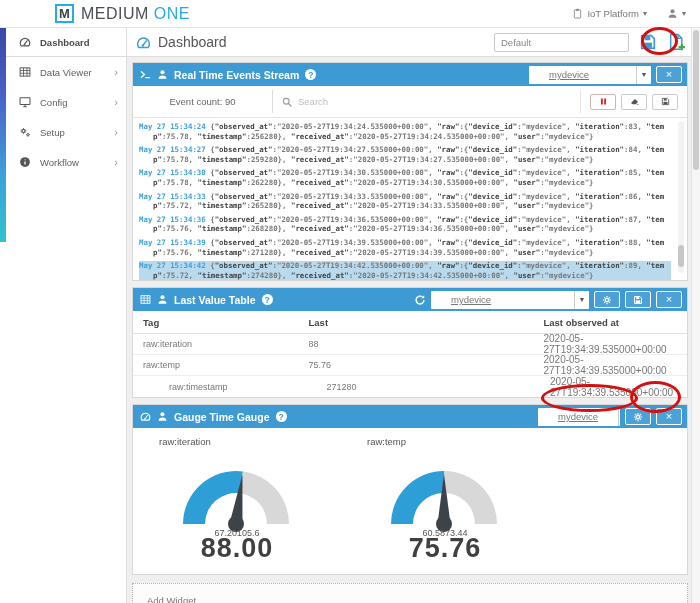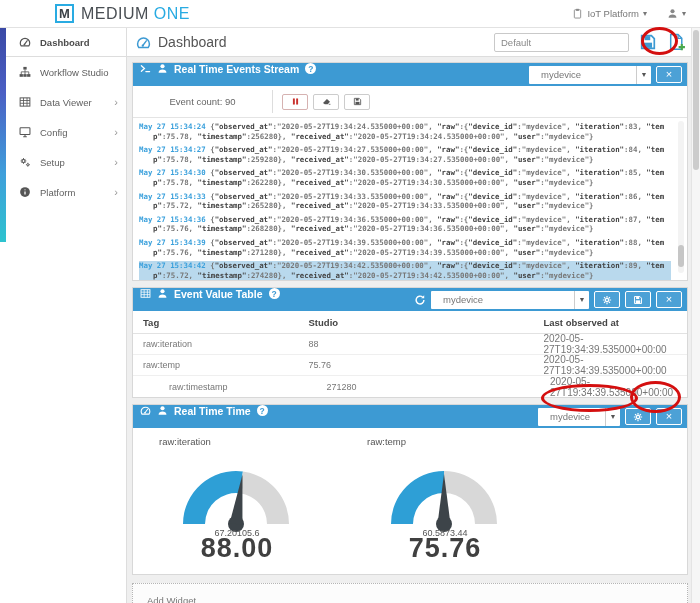--- a/index.html
+++ b/index.html
@@ -34,27 +34,27 @@
   .titlebar .t-ic { width:15px; height:15px; color:#3d9ad3; }
   .page-title { font-size:14px; color:#555; }
   .titlebar-right { margin-left:auto; display:flex; align-items:center; gap:10px; }
   .name-input { width:135px; height:19px; border:1px solid #c9c9c9; border-radius:2px; padding:0 6px; font-size:9.5px; color:#888; font-family:inherit; }
   .tb-icon { width:18px; height:18px; color:#3d9ad3; cursor:pointer; }
 
   .content { flex:1; background:#efefef; padding:5px 12px 0 5px; overflow:hidden; }
 
   
   .panel { background:#fff; border:1px solid #d8d8d8; margin-bottom:6px; }
-  .panel-hd { height:23px; background:#3d9ad3; display:flex; padding:0 5px 0 7px; gap:6px; color:#fff; }
+  .panel-hd { height:23px; background:#3d9ad3; display:flex; align-items:center; padding:0 5px 0 7px; gap:6px; color:#fff; }
   .panel-hd .hd-ic { width:11px; height:11px; color:#fff; flex-shrink:0; }
   .panel-title { font-size:10.5px; font-weight:bold; white-space:nowrap; }
   .help-badge { width:11px; height:11px; border-radius:50%; background:#fff; color:#3d9ad3; font-size:8.5px; font-weight:bold; display:flex; align-items:center; justify-content:center; }
   .hd-right { margin-left:auto; display:flex; align-items:center; gap:5px; }
   .dropdown { background:#fff; height:18px; display:flex; align-items:center; border-radius:1px; overflow:hidden; }
-  .dropdown .dd-text { padding:0 12px; font-size:9.5px; color:#777; flex:1; white-space:nowrap; }
+  .dropdown .dd-text { padding:0 20px; font-size:9.5px; color:#777; flex:1; white-space:nowrap;text-decoration:underline; }
   .dropdown .dd-caret { width:15px; align-self:stretch; border-left:1px solid #ccc; display:flex; align-items:center; justify-content:center; color:#555; font-size:7px; }
   .blue-btn { width:26px; height:17px; border:1px solid #fff; border-radius:2px; background:rgba(255,255,255,.08); color:#fff; display:flex; align-items:center; justify-content:center; cursor:pointer; font-size:11px; line-height:1; }
   .blue-btn svg { width:10px; height:10px; }
   .hd-refresh { width:12px; height:12px; color:#fff; cursor:pointer; }
 
   
   .ev-toolbar { height:32px; border-bottom:1px solid #e4e4e4; display:flex; align-items:center; }
   .ev-count { width:140px; text-align:center; font-size:9.5px; color:#666; border-right:1px solid #ddd; line-height:23px; flex-shrink:0; }
   .search-box { flex:1; height:23px; border-right:1px solid #e4e4e4; display:flex; align-items:center; gap:6px; padding:0 9px; }
   .search-box svg { width:10px; height:10px; color:#999; flex-shrink:0; }
@@ -234,27 +234,20 @@
     <div id="sidebar-menu">
   <div class="side-item active">
     <svg class="side-ic">
             <use href="#sym-tachometer"></use>
           </svg>
     <span>Dashboard</span>
 
   </div>
   <div class="side-item">
     <svg class="side-ic">
-            <use href="#sym-sitemap"></use>
-          </svg>
-    <span>Workflow Studio</span>
-
-  </div>
-  <div class="side-item">
-    <svg class="side-ic">
             <use href="#sym-table"></use>
           </svg>
     <span>Data Viewer</span>
     <span class="chev">›</span>
   </div>
   <div class="side-item">
     <svg class="side-ic">
             <use href="#sym-desktop"></use>
           </svg>
     <span>Config</span>
@@ -264,21 +257,21 @@
     <svg class="side-ic">
             <use href="#sym-cogs"></use>
           </svg>
     <span>Setup</span>
     <span class="chev">›</span>
   </div>
   <div class="side-item">
     <svg class="side-ic">
             <use href="#sym-info"></use>
           </svg>
-    <span>Platform</span>
+    <span>Workflow</span>
     <span class="chev">›</span>
   </div>
       </div>
   </div>
 
   <div class="main">
     <div class="titlebar">
       <svg class="t-ic">
           <use href="#sym-tachometer"></use>
         </svg>
@@ -309,20 +302,26 @@
           <div class="hd-right">
             <div class="dropdown" style="width:122px">
               <span class="dd-text">mydevice</span>
               <span class="dd-caret">▼</span>
             </div>
             <div class="blue-btn">×</div>
           </div>
         </div>
         <div class="ev-toolbar">
           <div class="ev-count">Event count: 90</div>
+          <div class="search-box">
+            <svg>
+                <use href="#sym-search"></use>
+              </svg>
+            <input class="search-input" placeholder="Search" style="">
+          </div>
           <div class="ev-btns">
             <div class="mini-btn pause">
                 <svg>
                   <use href="#sym-pause"></use>
                 </svg>
               </div>
             <div class="mini-btn">
                 <svg>
                   <use href="#sym-eraser"></use>
                 </svg>
@@ -349,21 +348,21 @@
       </div>
 
       <div class="panel">
         <div class="panel-hd">
           <svg class="hd-ic">
               <use href="#sym-table"></use>
             </svg>
           <svg class="hd-ic">
               <use href="#sym-user"></use>
             </svg>
-          <span class="panel-title">Event Value Table</span>
+          <span class="panel-title">Last Value Table</span>
           <span class="help-badge">?</span>
           <div class="hd-right">
             <svg class="hd-refresh">
                 <use href="#sym-refresh"></use>
               </svg>
             <div class="dropdown" style="width:158px">
               <span class="dd-text">mydevice</span>
               <span class="dd-caret">▼</span>
             </div>
             <div class="blue-btn">
@@ -374,21 +373,21 @@
             <div class="blue-btn">
                 <svg>
                   <use href="#sym-floppy"></use>
                 </svg>
               </div>
             <div class="blue-btn">×</div>
           </div>
         </div>
         <div class="tbl-head">
           <div class="c1">Tag</div>
-          <div class="c2">Studio</div>
+          <div class="c2">Last</div>
           <div class="c3">Last observed at</div>
         </div>
         <div id="lvt-rows">
   <div class="tbl-row">
     <div class="c1">raw:iteration</div>
     <div class="c2">88</div>
     <div class="c3">2020-05-27T19:34:39.535000+00:00</div>
   </div>
   <div class="tbl-row">
     <div class="c1">raw:temp</div>
@@ -404,21 +403,21 @@
       </div>
 
       <div class="panel">
         <div class="panel-hd">
           <svg class="hd-ic">
               <use href="#sym-tachometer"></use>
             </svg>
           <svg class="hd-ic">
               <use href="#sym-user"></use>
             </svg>
-          <span class="panel-title">Real Time Time</span>
+          <span class="panel-title">Gauge Time Gauge</span>
           <span class="help-badge">?</span>
           <div class="hd-right">
             <div class="dropdown" style="width:82px">
               <span class="dd-text">mydevice</span>
               <span class="dd-caret">▼</span>
             </div>
             <div class="blue-btn">
                 <svg>
                   <use href="#sym-gear"></use>
                 </svg>

